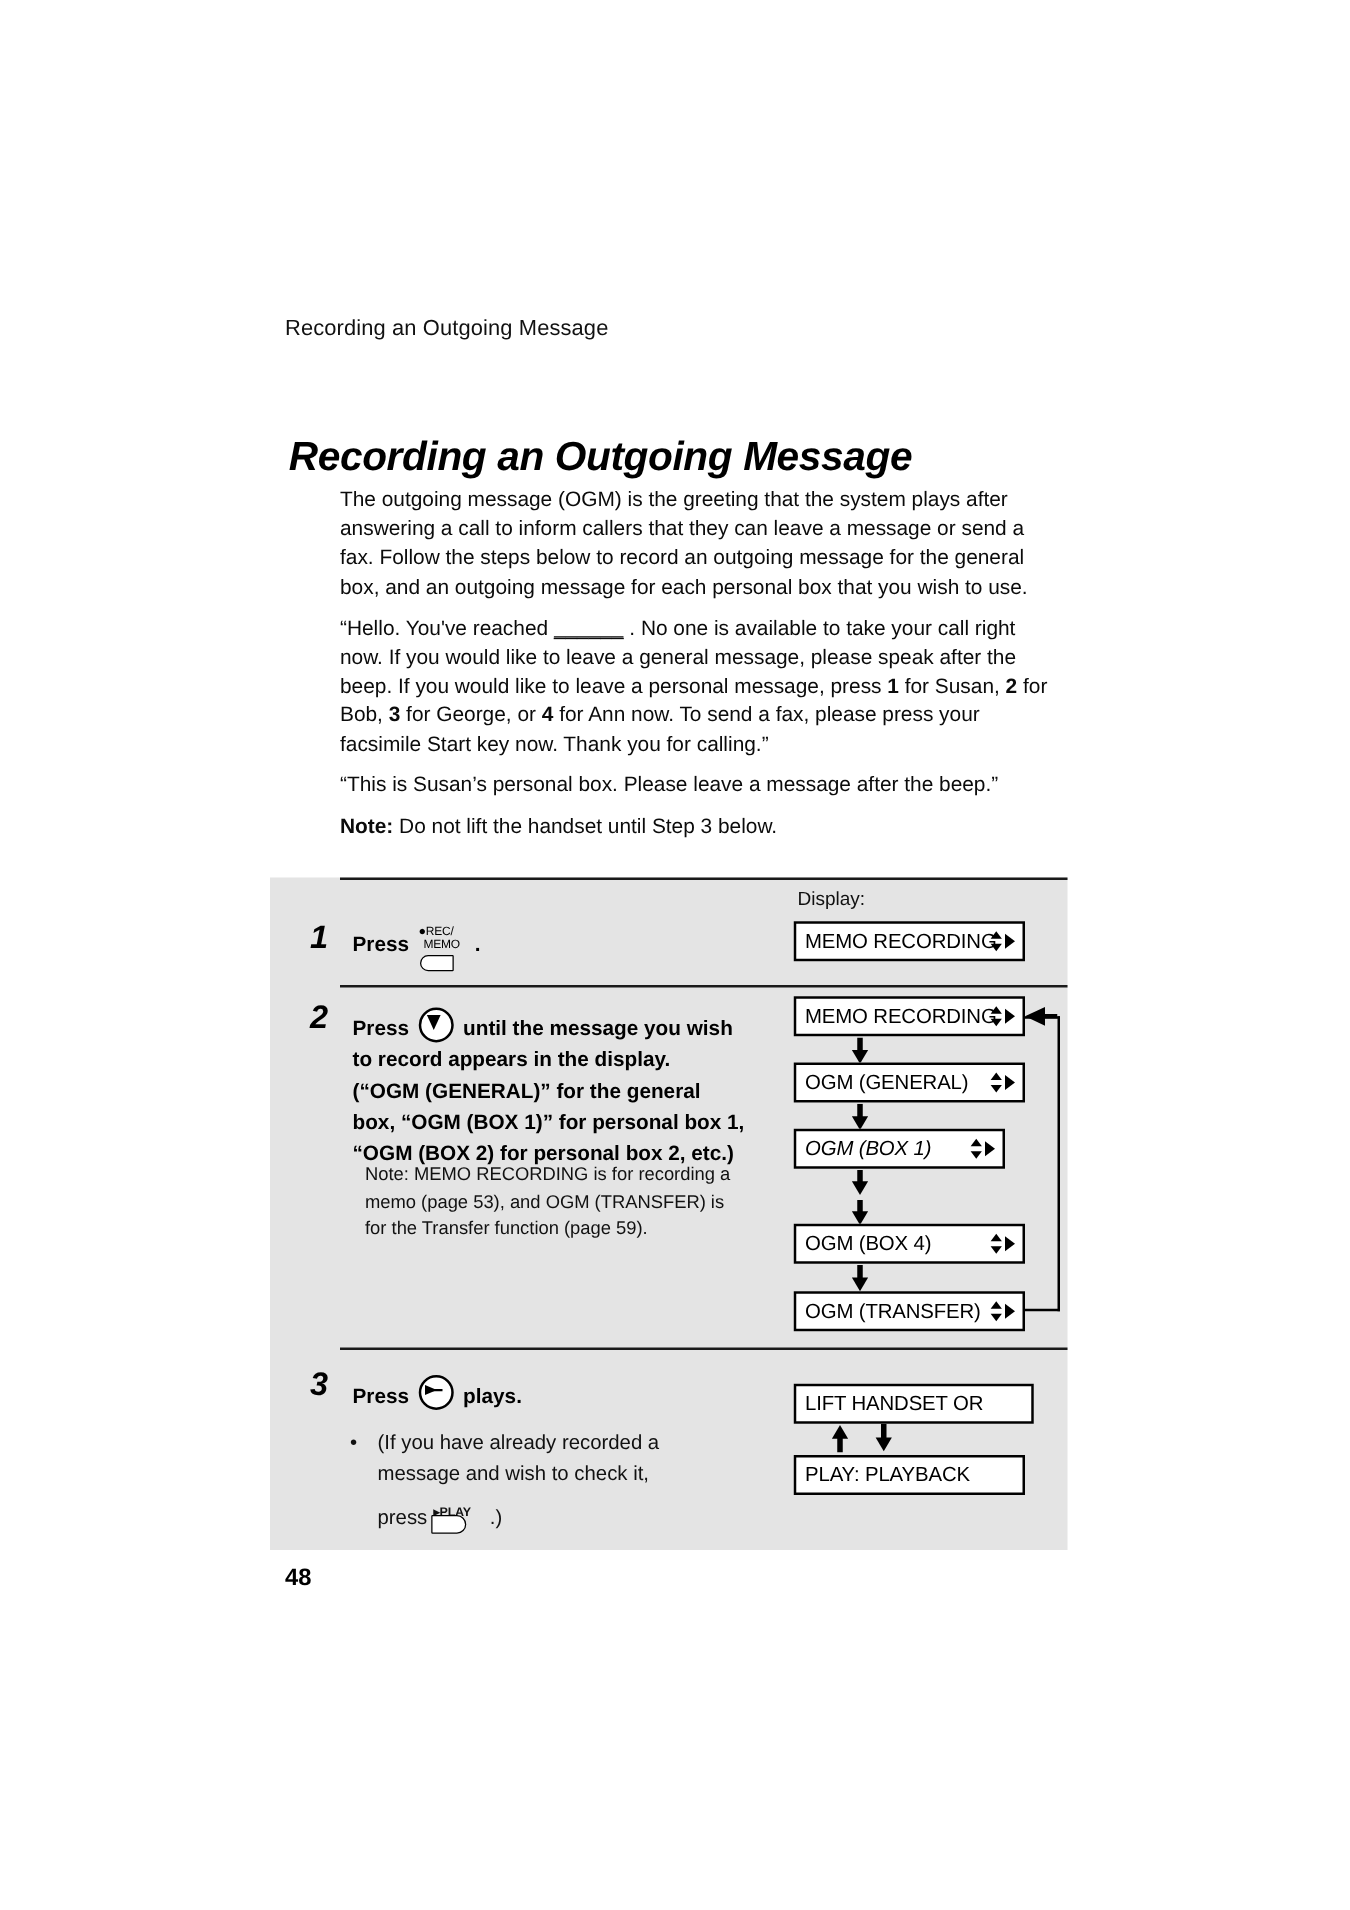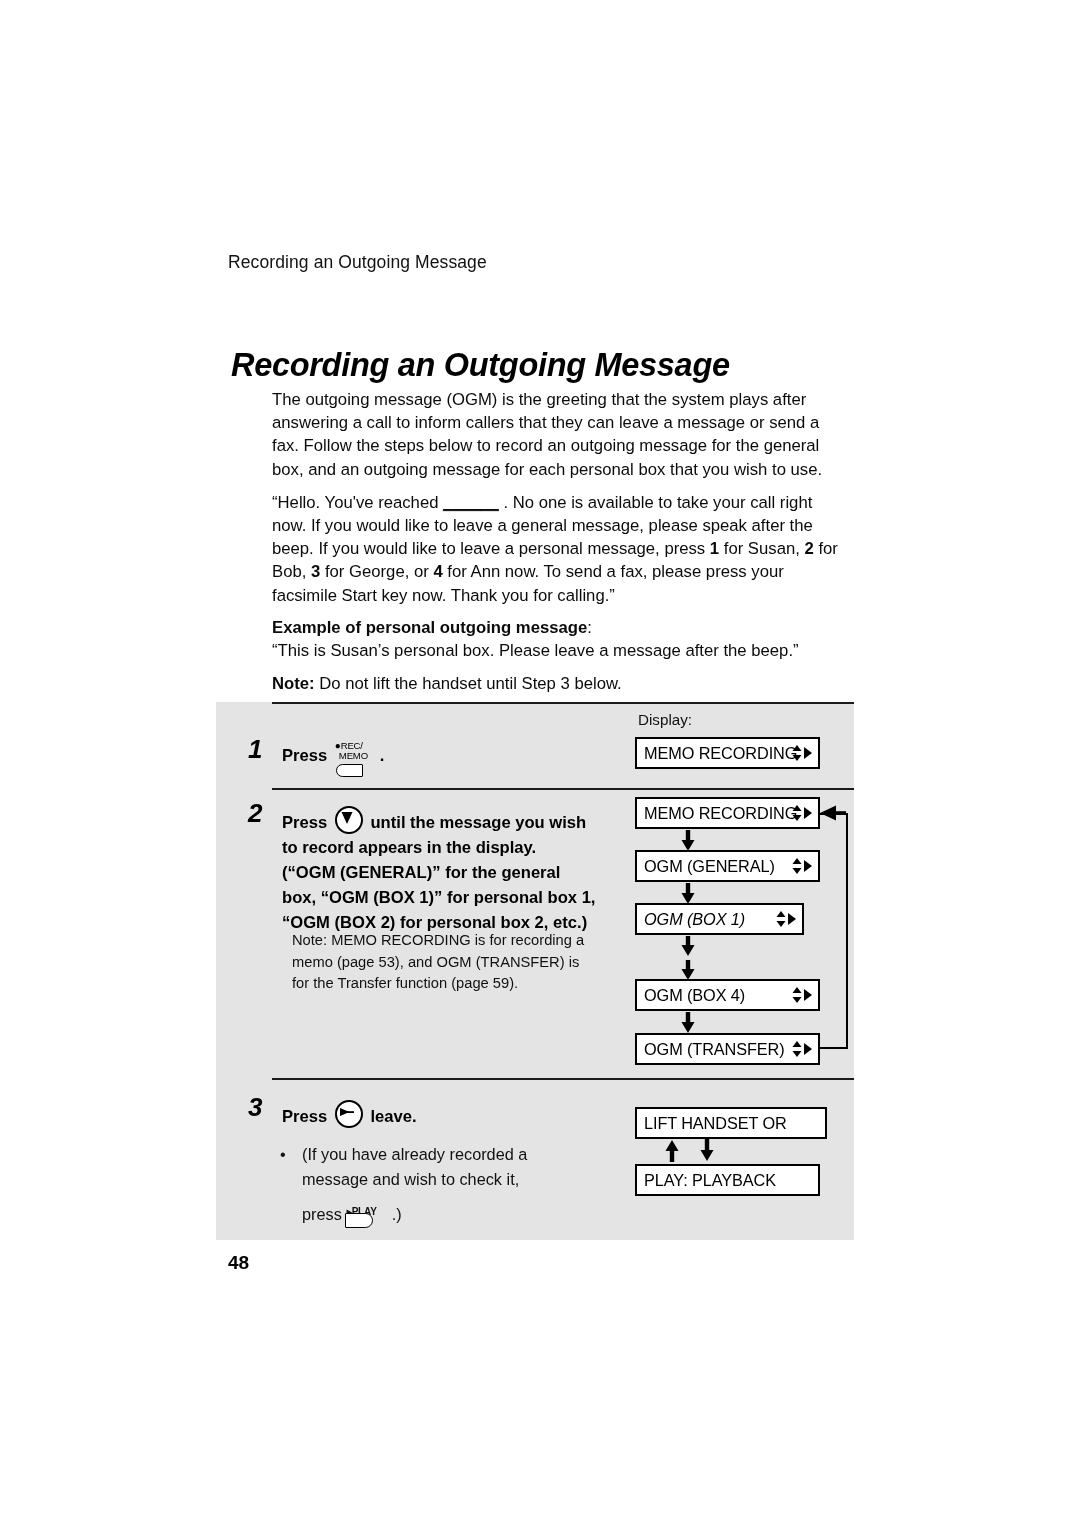--- a/index.html
+++ b/index.html
@@ -254,21 +254,20 @@
 
   <div class="running-header">Recording an Outgoing Message</div>
 
   <h1 class="main-title">Recording an Outgoing Message</h1>
 
   <div class="prose">
     <p>The outgoing message (OGM) is the greeting that the system plays after answering a call to inform callers that they can leave a message or send a fax. Follow the steps below to record an outgoing message for the general box, and an outgoing message for each personal box that you wish to use.</p>
     <div class="gap-md"></div>
     <p><span>“Hello. You've reached </span><span style="text-decoration:underline">______</span><span> . No one is available to take your call right now. If you would like to leave a general message, please speak after the beep. If you would like to leave a personal message, press </span><span class="bold">1</span><span> for Susan, </span><span class="bold">2</span><span> for Bob, </span><span class="bold">3</span><span> for George, or </span><span class="bold">4</span><span> for Ann now. To send a fax, please press your facsimile Start key now. Thank you for calling.”</span></p>
     <div class="gap-sm"></div>
-    <p><span class="bold">Example of  personal outgoing message</span><span>:</span></p>
     <p>“This is Susan’s personal box. Please leave a message after the beep.”</p>
     <div class="gap-md"></div>
     <p><span class="bold">Note:</span><span> Do not lift the handset until Step 3 below.</span></p>
   </div>
 
   <div class="panel">
     <div class="panel-divider div-top"></div>
     <div class="panel-divider div-1"></div>
     <div class="panel-divider div-2"></div>
 
@@ -303,21 +302,21 @@
 
     <div class="step-num" style="left:32px; top:390px;">3</div>
     <div class="step-body" style="left:66px; top:398px;">
       <span>Press</span>
       <span class="key-circle">
         <svg width="20" height="20" viewBox="0 0 20 20" aria-hidden="true">
             <polygon points="3,6 3,14 12.5,10" fill="#000"></polygon>
             <rect x="3" y="9.2" width="14" height="1.8" fill="#000"></rect>
           </svg>
       </span>
-      <span>leave.</span>
+      <span>plays.</span>
     </div>
     <div class="step-note" style="left:64px; top:440px; width:300px; font-size:16.3px; line-height:25px;">
       <span style="position:absolute; left:0; top:0;">•</span>
       <div style="padding-left:22px;">
         <span>(If you have already recorded a</span><br>
         <span>message and wish to check it,</span><br>
         <span style="display:inline-block; margin-top:10px;">press</span><span class="key-play"><span class="lbl">▸PLAY</span><span class="shape"></span></span><span>.)</span>
       </div>
     </div>
 

